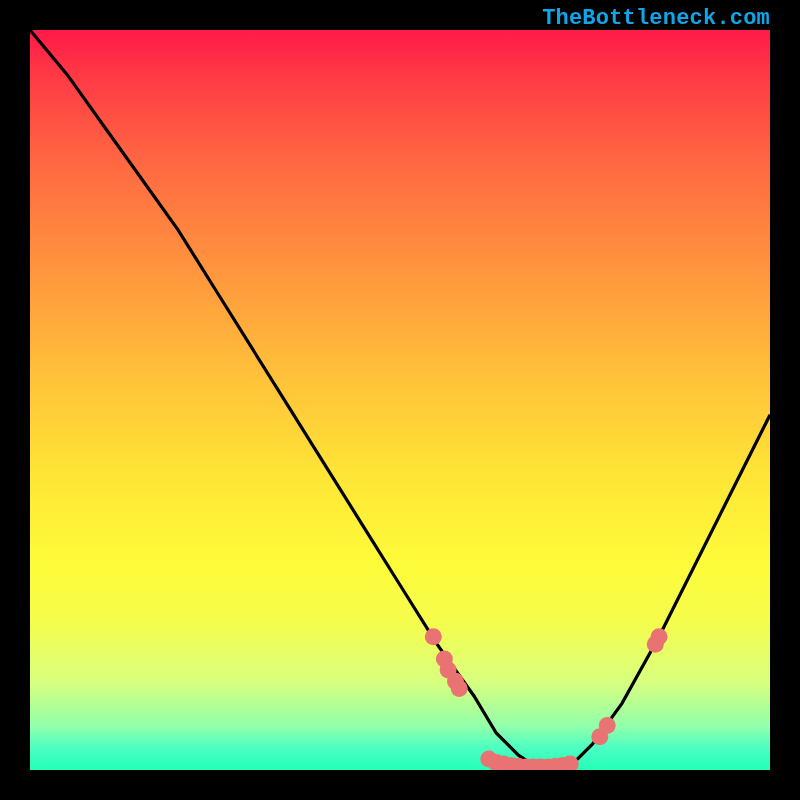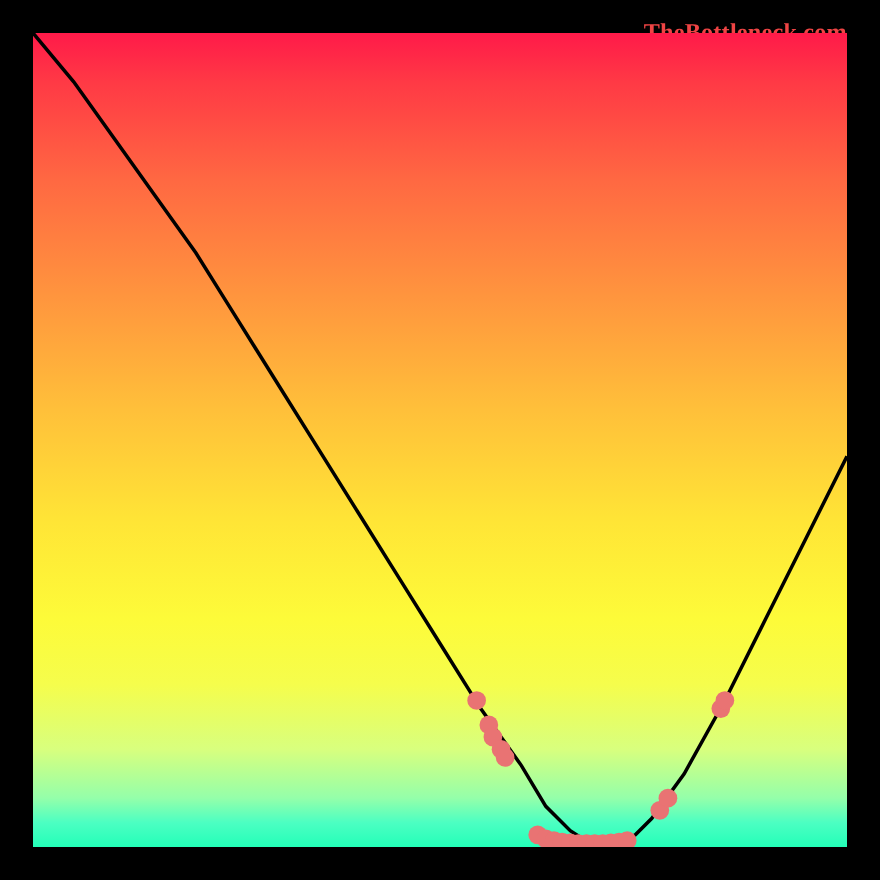--- a/index.html
+++ b/index.html
@@ -26,24 +26,24 @@
       #fdfb39 72%,
       #f5fd4c 80%,
       #d8ff7e 88%,
       #94ffaa 94%,
       #4cffc2 97%,
       #23ffb8 100%
     );
   }
   .attribution {
     position: absolute;
-    top: 16px;
+    top: 6px;
     right: 30px;
-    color: #ef4444;
-    font-family: Liberation Serif, serif;
+    color: #0ea5e9;
+    font-family: Liberation Mono, monospace;
     font-size: 22px;
     font-weight: 600;
     letter-spacing: 0.2px;
     user-select: none;
   }
   svg.curve {
     position: absolute;
     left: 0;
     top: 0;
     width: 740px;

